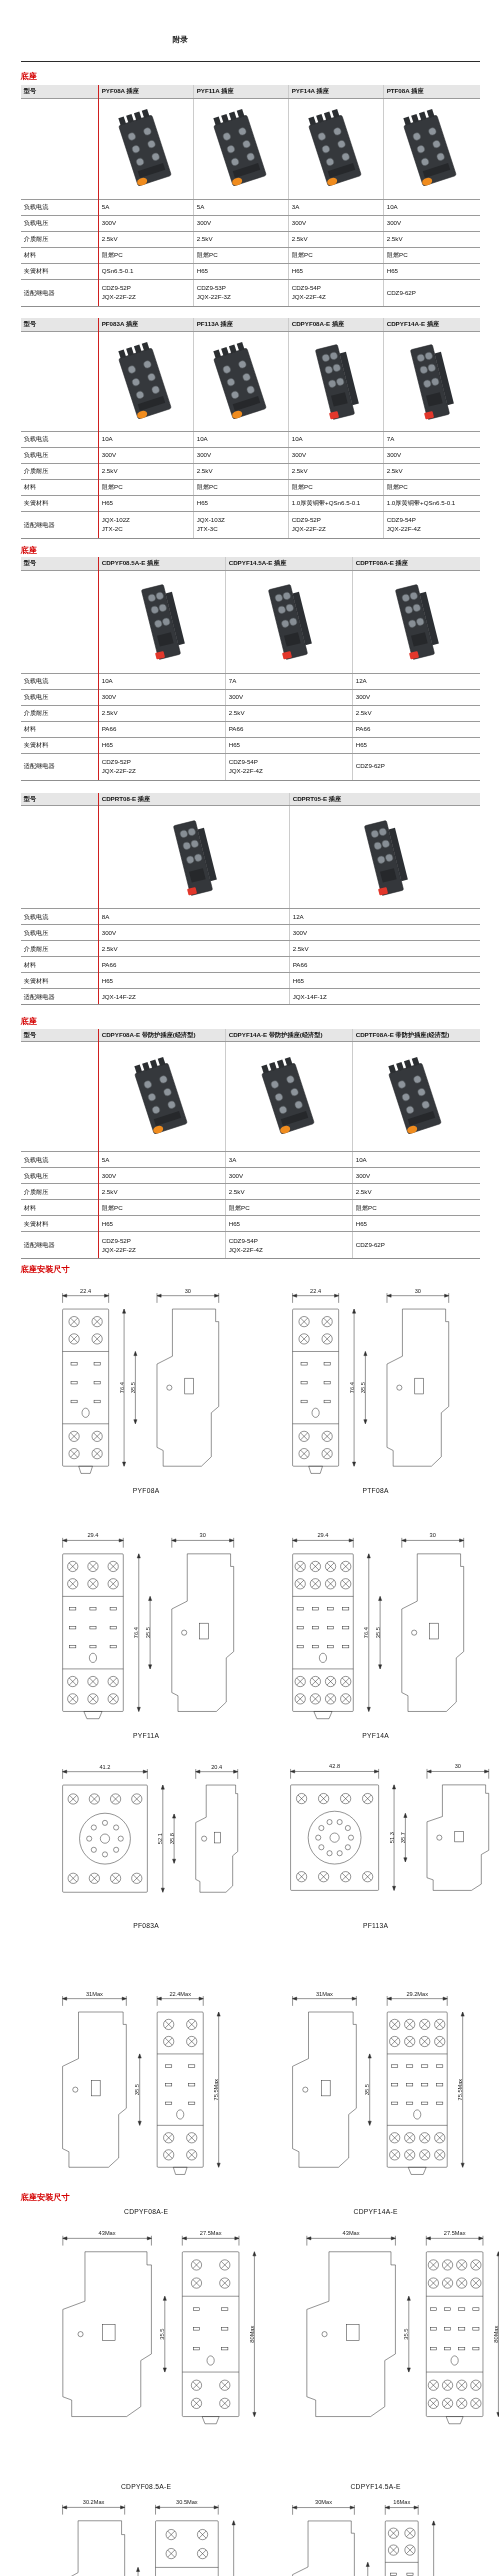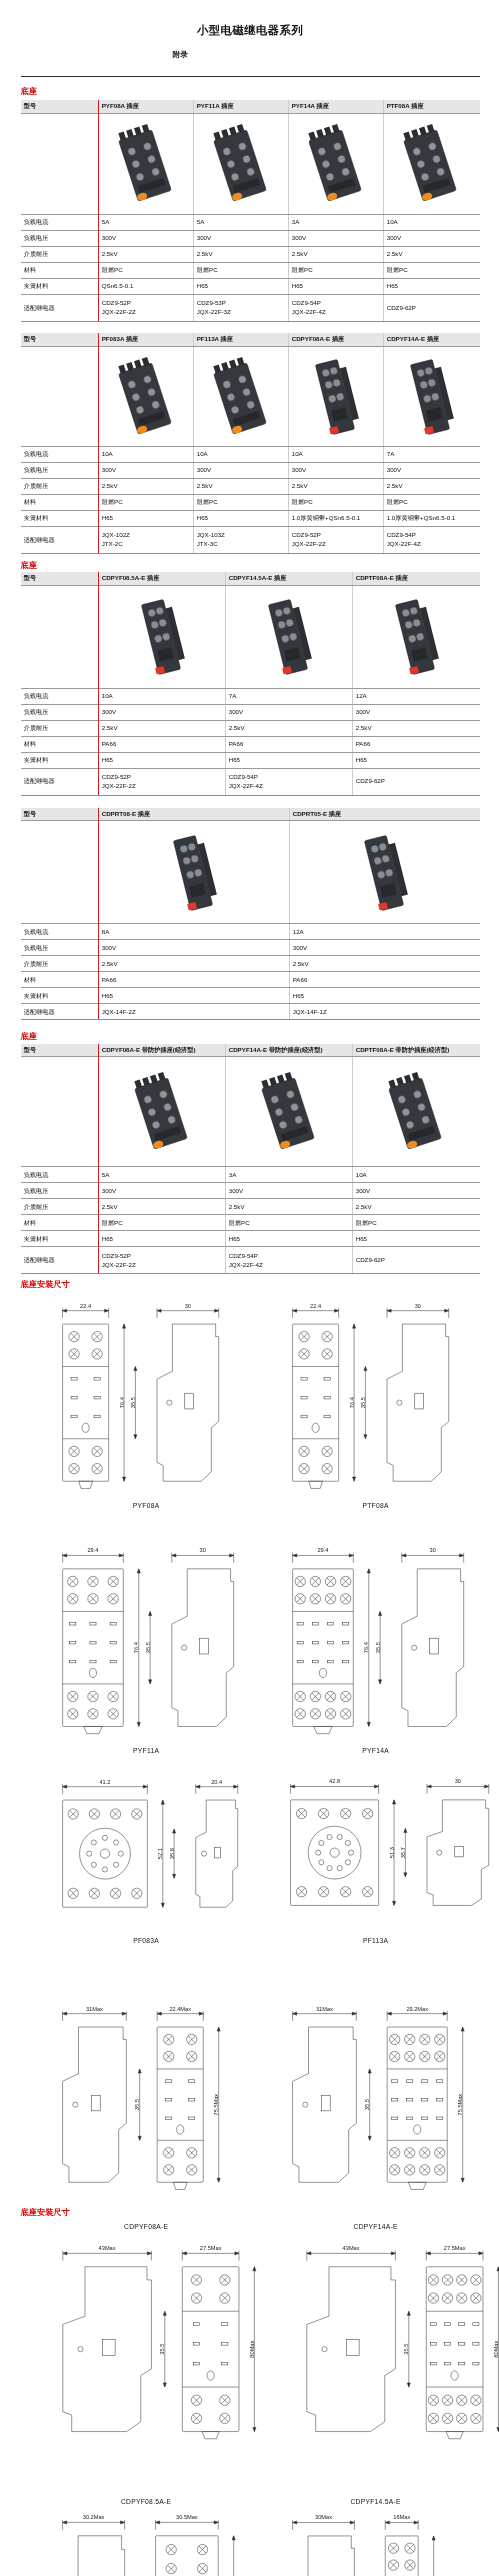--- a/index.html
+++ b/index.html
@@ -20,21 +20,20 @@
   .redline{position:absolute;top:0;bottom:0;width:1px;background:#cf1f1f;z-index:3;}
   .dim-row{display:flex;gap:21.6px;padding-left:21.6px;}
   .cap-row{display:flex;gap:21.6px;padding-left:21.6px;}
   .cap{width:222px;text-align:center;font-size:6.7px;letter-spacing:0.3px;}
   svg text{font-family:"Liberation Sans","DejaVu Sans",sans-serif;}
 </style>
 </head>
 <body>
 
 <div id="page">
-  <div class="title">小型电磁继电器系列</div>
   <div class="subtitle">附录</div>
   <div class="hr"></div>
   <div id="flow">
       <div class="red-h" style="margin-top: 9.3px;">底座</div>
       <div class="spec-table" style="margin-top: 3.1px;">
         <div class="srow header" style="min-height: 11.3px;">
           <div class="cell" style="width: 77px;">型号</div>
           <div class="cell vcell" style="width: 95px;">PYF08A 插座</div>
           <div class="cell vcell" style="width: 95px;">PYF11A 插座</div>
           <div class="cell vcell" style="width: 95px;">PYF14A 插座</div>

